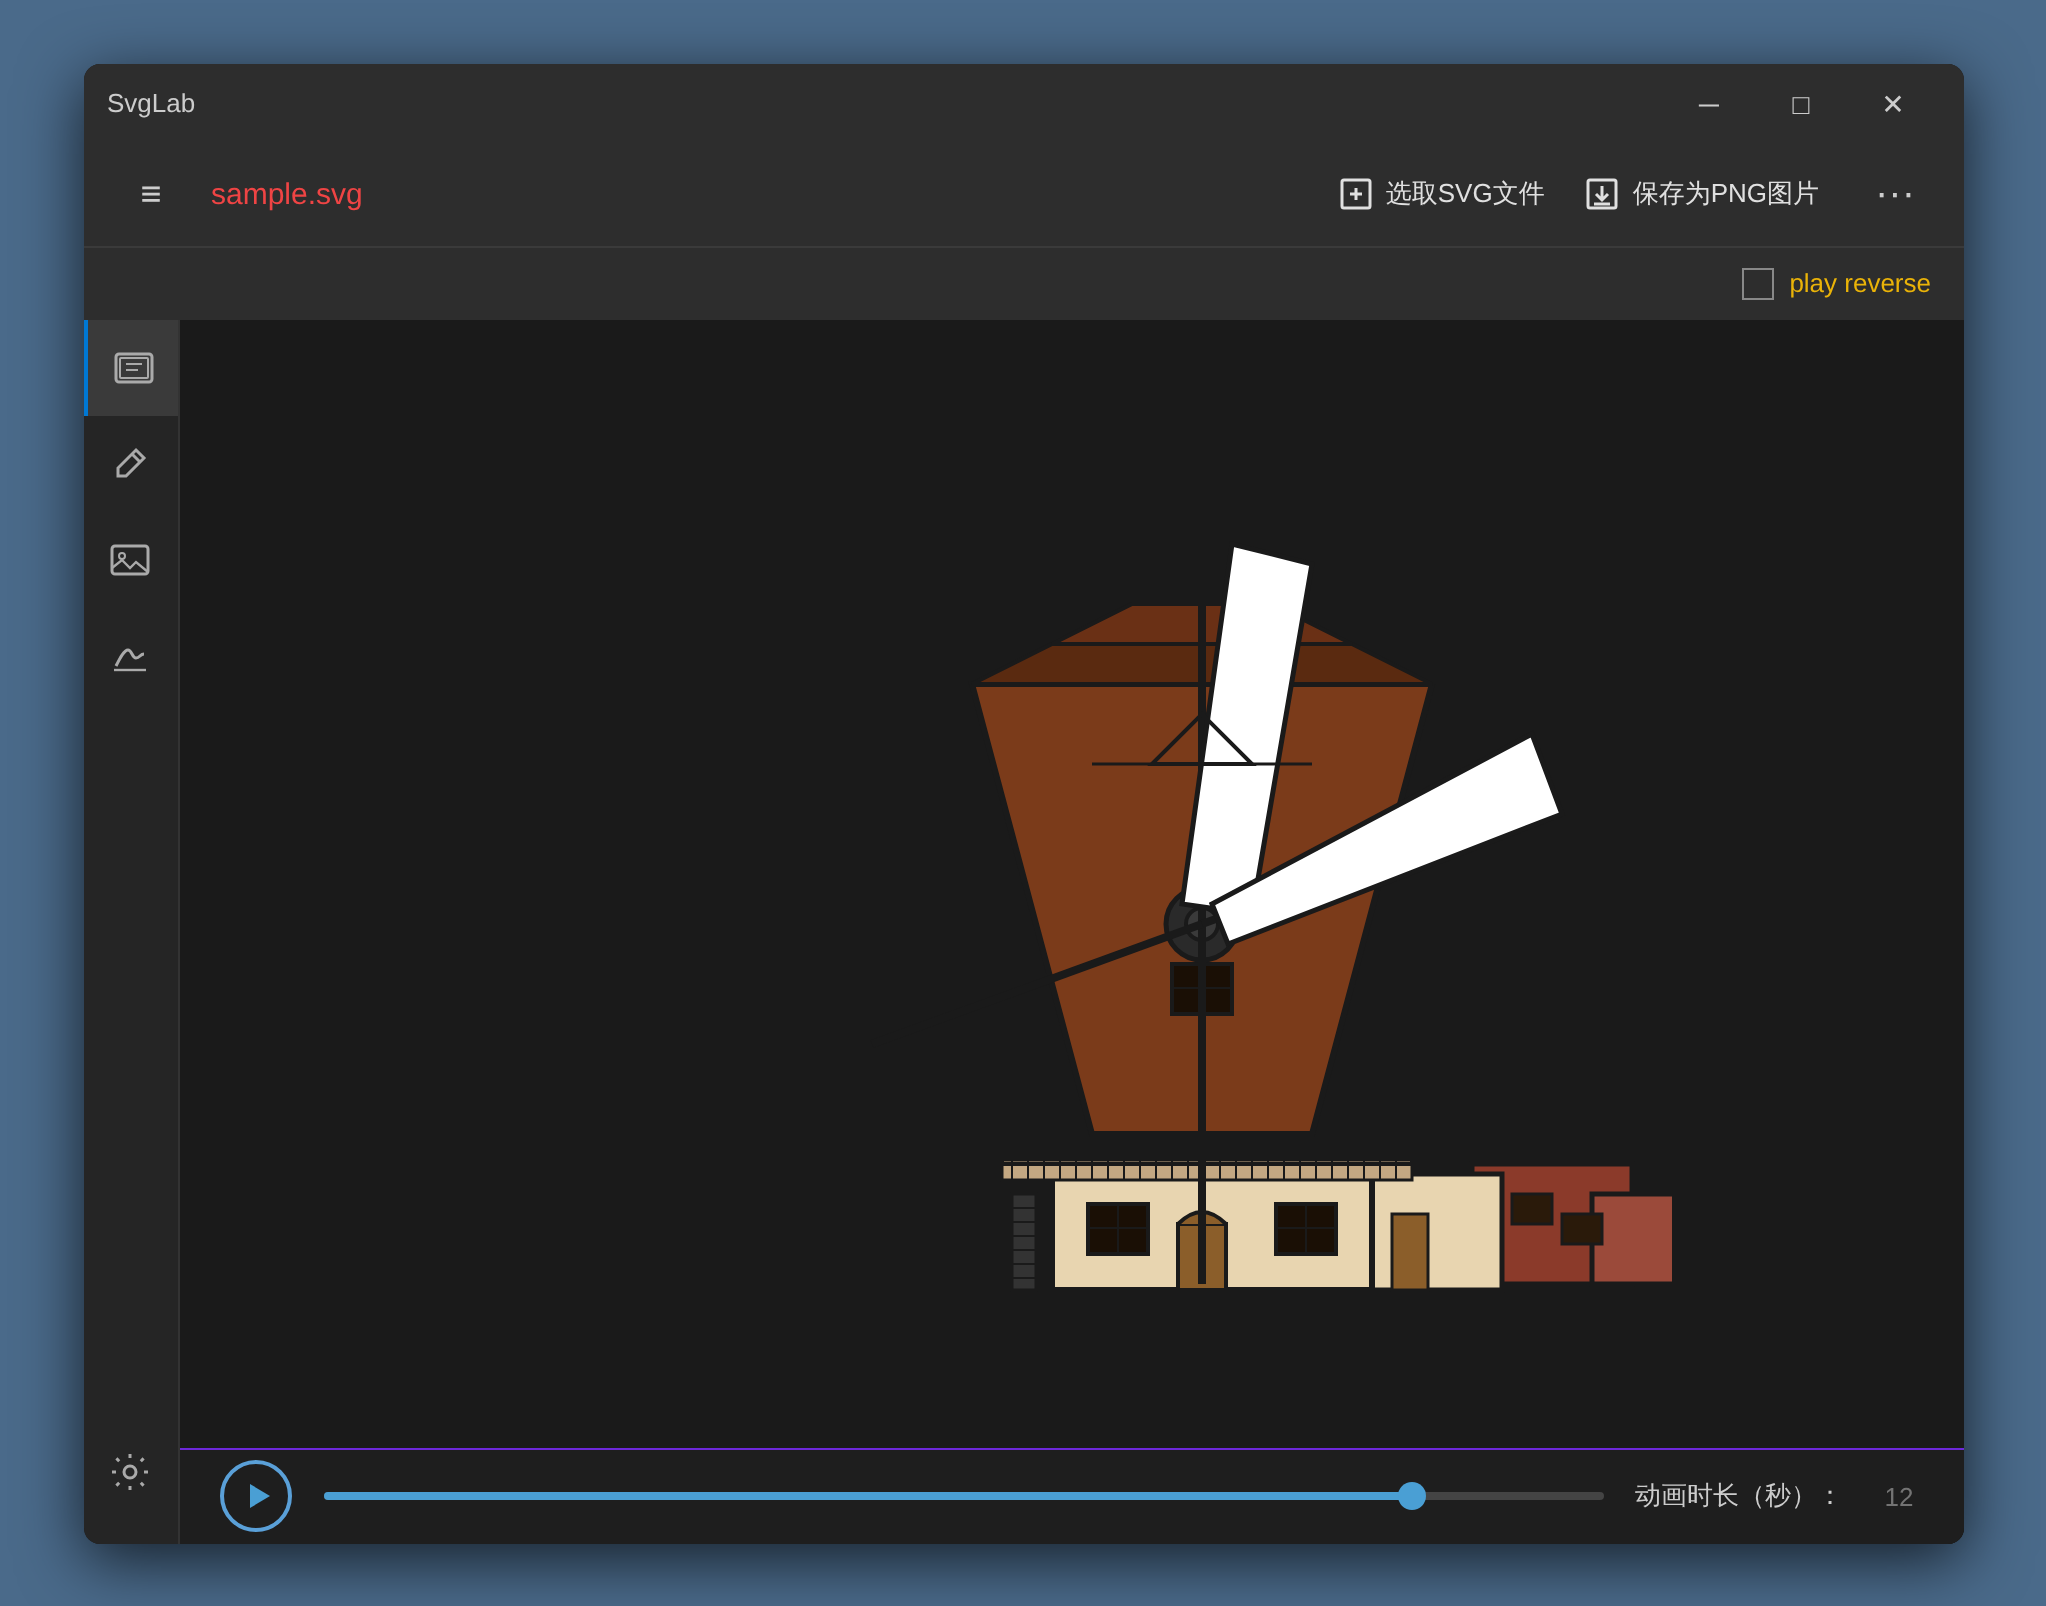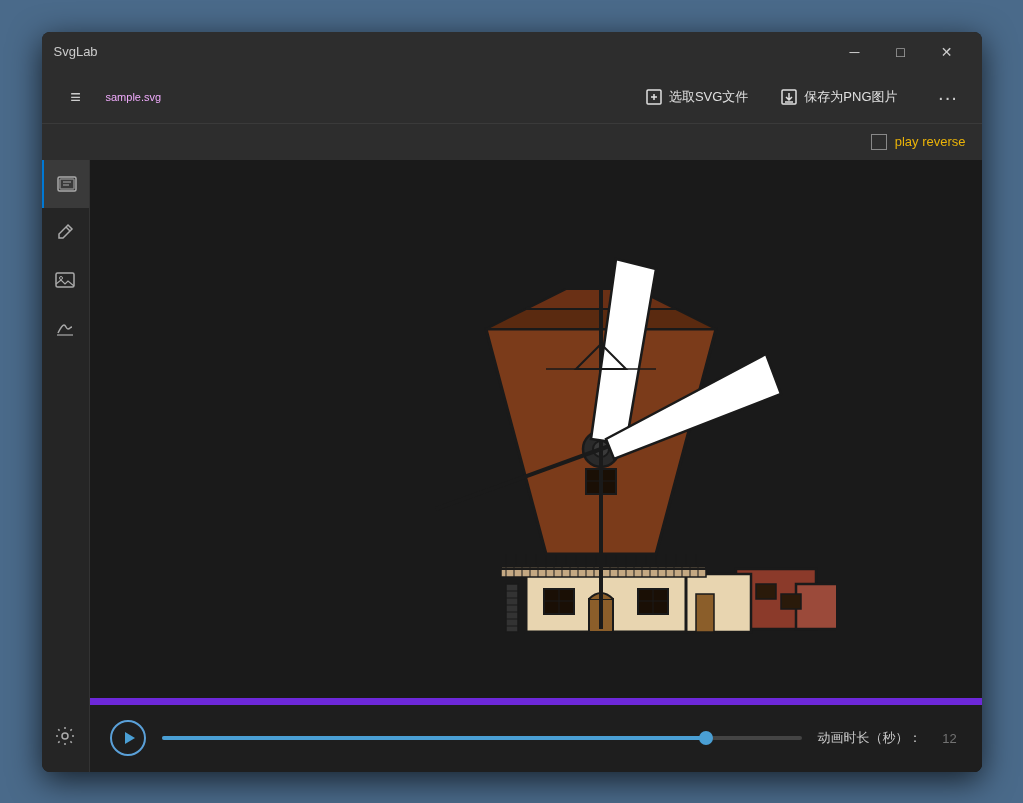--- a/index.html
+++ b/index.html
@@ -64,29 +64,29 @@
       gap: 8px;
       flex-shrink: 0;
       border-bottom: 1px solid #3a3a3a;
     }
     .menu-icon-btn {
       width: 36px; height: 36px;
       display: flex; align-items: center; justify-content: center;
       color: #ccc; cursor: pointer; font-size: 18px;
     }
     .toolbar-filename {
-      color: #f0abfc;
-      font-size: 11px;
+      color: #ef4444;
+      font-size: 15px;
       flex: 1;
       margin-left: 4px;
     }
     .toolbar-actions {
       display: flex;
       align-items: center;
-      gap: 32px;
+      gap: 20px;
     }
     .toolbar-action-btn {
       display: flex;
       align-items: center;
       gap: 6px;
       color: #e0e0e0;
       font-size: 13px;
       cursor: pointer;
       background: none;
       border: none;
@@ -170,28 +170,28 @@
     .svg-viewport {
       flex: 1;
       display: flex;
       align-items: center;
       justify-content: center;
       overflow: hidden;
     }
 
     
     .player-bar {
-      height: 74px;
+      height: 48px;
       background: #1e1e1e;
       display: flex;
       align-items: center;
       padding: 0 20px;
       gap: 16px;
       flex-shrink: 0;
-      border-top: 7px solid #6d28d9;
+      border-top: 1px solid #6d28d9;
     }
     .play-btn {
       width: 36px; height: 36px;
       border-radius: 50%;
       border: 2px solid #5aa0d8;
       background: transparent;
       display: flex; align-items: center; justify-content: center;
       cursor: pointer;
       color: #5aa0d8;
       flex-shrink: 0;

